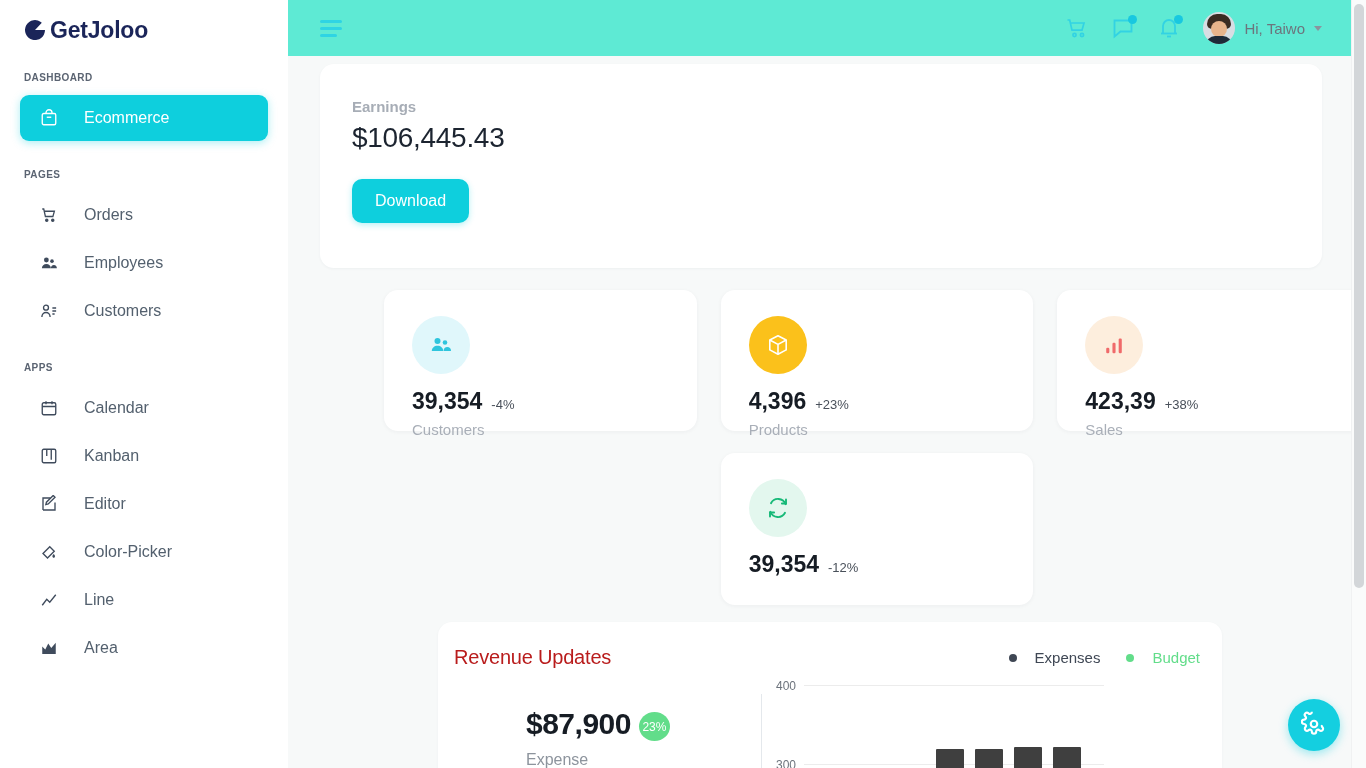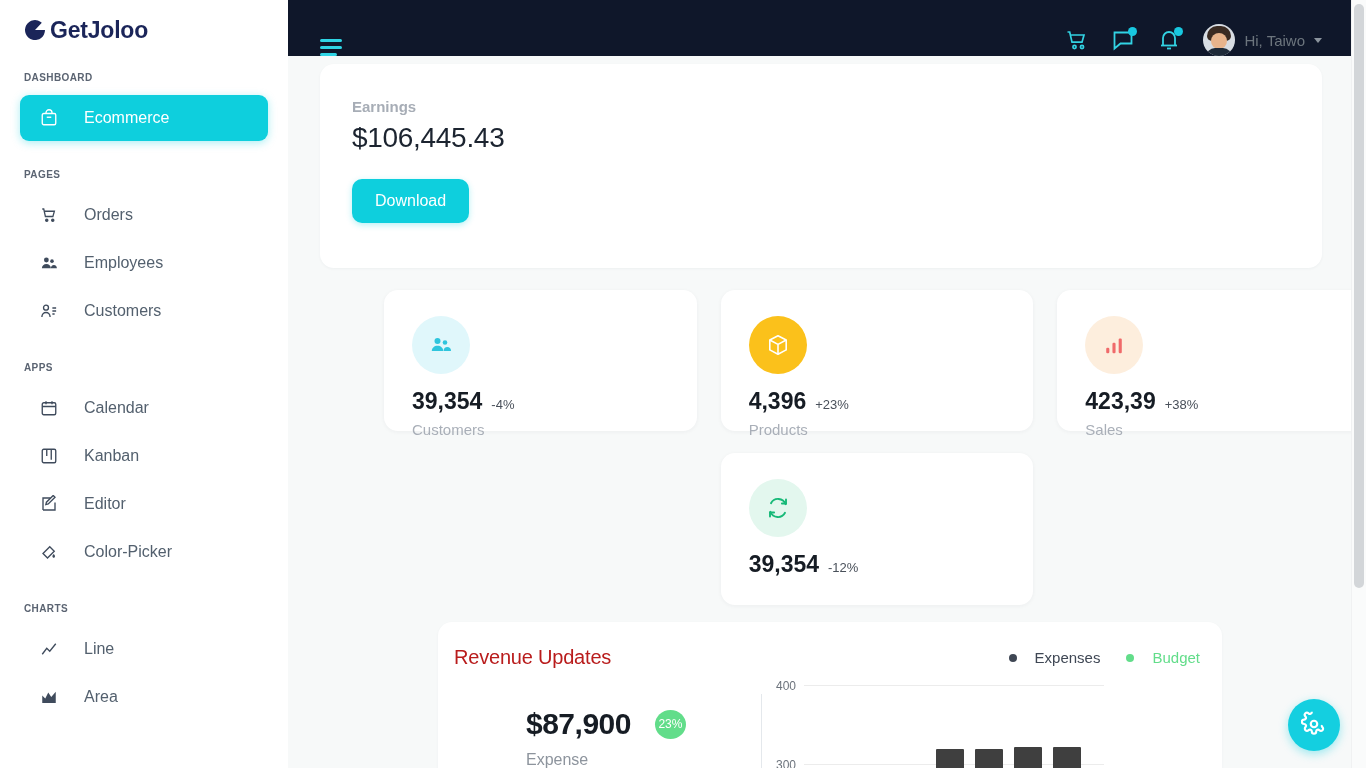--- a/index.html
+++ b/index.html
@@ -52,22 +52,22 @@
   }
   .nav-item.active .nav-icon { color: #ffffff; }
   .nav-item .nav-label { line-height: 1; }
 
   
   #main {
     flex: 1 1 auto; height: 768px; position: relative;
     background: #f7f9f9; overflow: hidden;
   }
   #topbar {
-    height: 56px; background: #0f172a;
-    display: flex; align-items: flex-end;
+    height: 56px; background: #5eead4;
+    display: flex; align-items: center;
     padding: 0 44px 0 32px;
     position: relative;
   }
   #hamburger {
     width: 22px; height: 17px; display: flex; flex-direction: column;
     justify-content: space-between; cursor: pointer;
   }
   #hamburger span { display: block; height: 3px; border-radius: 2px; background: #2fd4e4; }
   #hamburger span:nth-child(1) { width: 22px; }
   #hamburger span:nth-child(2) { width: 22px; }
@@ -155,21 +155,21 @@
   #revenue-legend { margin-left: auto; display: flex; align-items: center; gap: 26px; }
   .legend-item { display: flex; align-items: center; gap: 18px; font-size: 15px; cursor: pointer; }
   .legend-dot { width: 8px; height: 8px; border-radius: 50%; }
 
   #revenue-body { display: flex; margin-top: 38px; }
   #revenue-figure { width: 308px; padding-left: 72px; position: relative; }
   #revenue-figure::after {
     content: ""; position: absolute; right: 0; top: -13px;
     width: 1px; height: 96px; background: #e4e8ec;
   }
-  #expense-row { display: flex; align-items: center; gap: 24px; }
+  #expense-row { display: flex; align-items: flex-end; gap: 8px; }
   #expense-value { font-size: 30px; font-weight: bold; color: #161c24; letter-spacing: -.5px; }
   #expense-badge {
     background: #62dd8a; color: #fff; font-size: 12px;
     width: 31px; height: 29px; border-radius: 50%;
     display: flex; align-items: center; justify-content: center;
   }
   #expense-label { font-size: 16px; color: #8d949d; margin-top: 10px; }
 
   #revenue-plot { flex: 1 1 auto; position: relative; height: 110px; margin-top: -22px; }
   .y-tick { position: absolute; font-size: 12px; color: #6c737c; text-align: right; width: 34px; }
@@ -287,21 +287,20 @@
     <div class="nav-item">
       <span class="nav-icon">
         <svg width="18" height="18" viewBox="0 0 24 24" fill="none" stroke="currentColor" stroke-width="1.8">
           <path d="M4 14L13 5l6 6-9 9z"></path>
             <path d="M20 17.5c0 1.1-.7 2-1.7 2s-1.8-.9-1.8-2 1.8-3 1.8-3 1.7 1.9 1.7 3z" fill="currentColor" stroke="none"></path>
         </svg>
       </span>
       <span class="nav-label">Color-Picker</span>
     </div>
 
-    <div class="nav-section">CHARTS</div>
     <div class="nav-item">
       <span class="nav-icon">
         <svg width="18" height="18" viewBox="0 0 24 24" fill="none" stroke="currentColor" stroke-width="1.8">
           <path d="M3 19L9 11l4 4 8-10"></path>
         </svg>
       </span>
       <span class="nav-label">Line</span>
     </div>
     <div class="nav-item">
       <span class="nav-icon">

